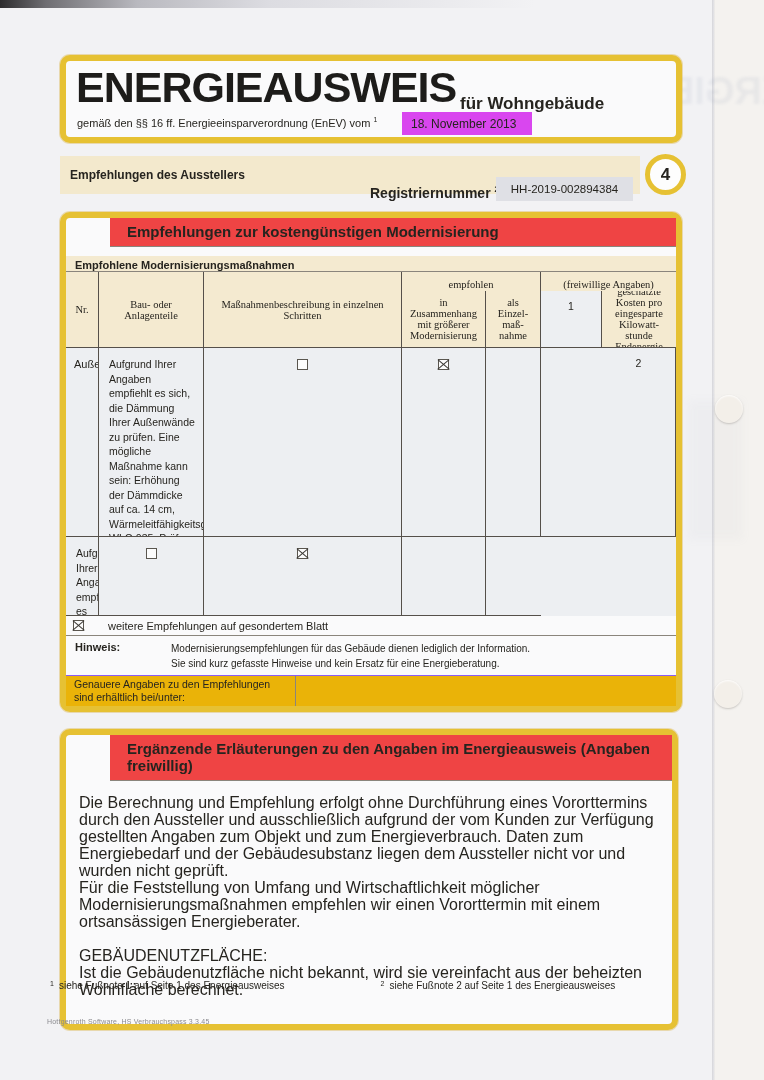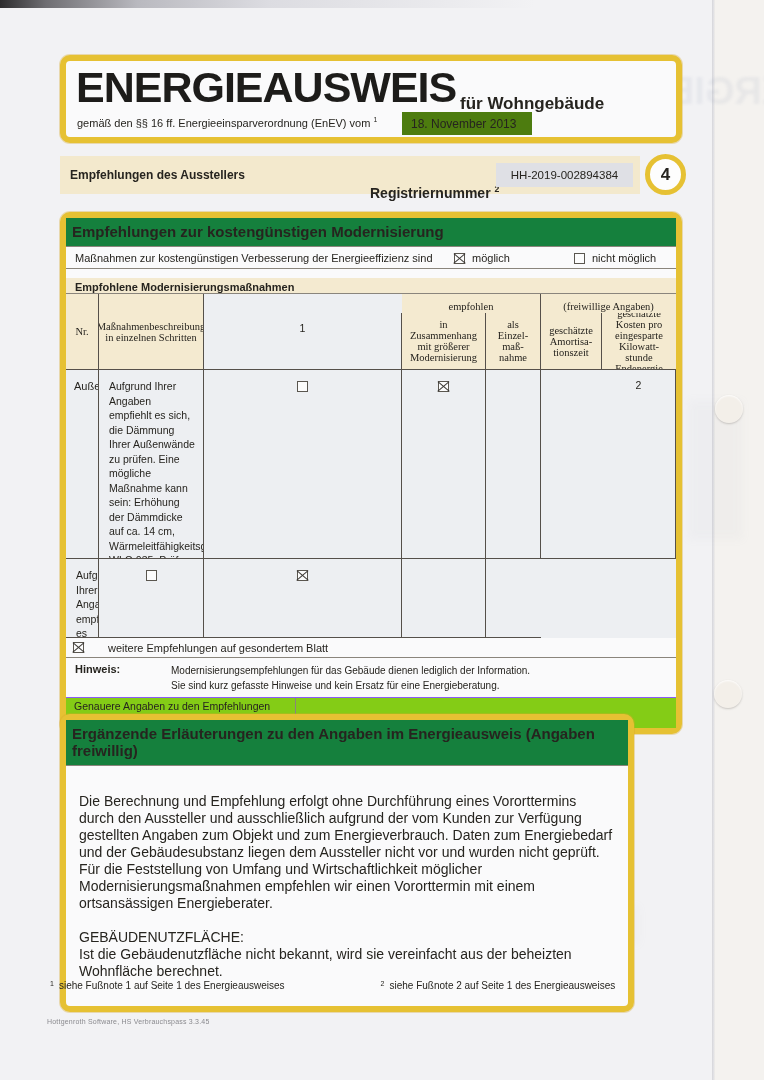--- a/index.html
+++ b/index.html
@@ -26,41 +26,41 @@
   .bleed-title{left:640px;top:70px;font-size:38px;width:200px;overflow:hidden;}
   .smudge{position:absolute;background:#9aa0ac;opacity:.05;filter:blur(4px);pointer-events:none;}
 
   sup{font-size:.62em;vertical-align:super;}
 
   
   .ybox{position:absolute;border:6px solid #e6c133;border-radius:10px;background:#fafafb;
     box-shadow:0 0 0 1px rgba(214,170,40,.35);}
   .ybox-header{left:60px;top:55px;width:622px;height:88px;}
   .ybox-main{left:60px;top:212px;width:622px;}
-  .ybox-notes{left:60px;top:714px;width:574px;}
+  .ybox-notes{left:60px;top:729px;width:618px;}
 
   
   .doc-title{position:absolute;left:10px;top:2px;font-size:43px;font-weight:bold;letter-spacing:-1px;color:#1d1c1a;}
   .doc-subtitle{position:absolute;left:394px;top:33px;font-size:17px;font-weight:bold;}
   .doc-reg{position:absolute;left:11px;top:55px;font-size:11px;}
-  .doc-date{position:absolute;left:336px;top:51px;width:130px;height:23px;background:#4d7c0f;
+  .doc-date{position:absolute;left:336px;top:51px;width:130px;height:23px;background:#d946ef;
     font-size:12px;display:flex;align-items:center;padding-left:9px;}
 
   
   .meta-band{position:absolute;left:60px;top:156px;width:580px;height:38px;background:#f3e9cd;text-decoration:underline;}
   .meta-label{position:absolute;left:10px;top:12px;font-size:12px;font-weight:bold;}
   .meta-reg-label{position:absolute;left:310px;top:28px;font-size:14px;font-weight:bold;}
-  .meta-reg-value{position:absolute;left:436px;top:7px;width:137px;height:24px;background:#dfe0e5;
+  .meta-reg-value{position:absolute;left:436px;top:21px;width:137px;height:24px;background:#dfe0e5;
     font-size:11.5px;display:flex;align-items:center;justify-content:center;}
   .page-circle{position:absolute;left:645px;top:154px;width:41px;height:41px;border-radius:50%;
     border:5px solid #e6c133;background:#fdfdfd;display:flex;align-items:center;justify-content:center;
     font-size:17px;font-weight:bold;}
 
   
-  .band-title{background:#15803d;font-weight:bold;font-size:15px;padding:5px 6px 6px;border-bottom:1px solid #8a857c;}
+  .band-title{background:#ef4444;font-weight:bold;font-size:15px;padding:5px 17px 6px;border-bottom:1px solid #8a857c;margin-left:44px;}
   .band-sub{background:#f4ead0;font-weight:bold;font-size:11px;padding:3px 9px 0;border-bottom:1px solid #8a857c;margin-top:9px;}
 
   
   .statement-row{position:relative;height:22px;border-bottom:1px solid #8a857c;background:#fafafb;
     font-size:11px;display:flex;align-items:center;padding-left:9px;}
   .cb-group{position:absolute;display:flex;align-items:center;gap:7px;font-size:11px;}
   .cbg-1{left:388px;top:5px;} .cbg-2{left:508px;top:5px;}
 
   
   .cb{width:11px;height:11px;border:1px solid #5a564f;background:#fcfcfc;position:relative;flex:0 0 auto;display:inline-block;}
@@ -83,27 +83,27 @@
   .cell.desc{padding:9px 8px 4px 10px;font-size:10.5px;line-height:14.5px;}
   .cell.chk{display:flex;justify-content:center;padding-top:11px;}
   .cell.last{border-right:none;}
 
   
   .further-row{height:20px;display:flex;align-items:center;gap:24px;padding-left:7px;
     font-size:11px;border-bottom:1px solid #8a857c;background:#fafafb;}
   .hinweis-row{position:relative;height:40px;border-bottom:1px solid #8b5cf6;background:#fafafb;}
   .hinweis-label{position:absolute;left:9px;top:5px;font-size:11px;font-weight:bold;}
   .hinweis-text{position:absolute;left:105px;top:5px;font-size:10px;line-height:15px;width:480px;}
-  .source-row{display:flex;height:30px;background:#84cc16;}
+  .source-row{display:flex;height:30px;background:#eab308;}
   .source-left{width:230px;border-right:1px solid #8a857c;font-size:10.5px;line-height:13px;
     padding:2px 8px;}
   .source-right{flex:1;font-size:10.5px;padding:2px 8px;}
 
   
-  .notes-body{padding:13px 13px 26px 13px;font-size:14px;line-height:17px;margin-top:14px;}
+  .notes-body{padding:13px 13px 26px 13px;font-size:16px;line-height:17px;}
   .notes-gap{height:17px;}
 
   
   .footnotes{position:absolute;left:50px;top:980px;width:640px;font-size:10px;display:flex;}
   .fn{display:flex;gap:5px;}
   .fn-2{margin-left:96px;}
   .fn sup{font-size:7px;}
   .software-credit{position:absolute;left:47px;top:1018px;font-size:7px;color:#8a8a8e;letter-spacing:.2px;}
 </style>
 </head>
@@ -132,45 +132,34 @@
   <div class="meta-reg-label">
     <span>Registriernummer</span>&nbsp;<sup>2</sup>
   </div>
   <div class="meta-reg-value">HH-2019-002894384</div>
 </div>
 <div class="page-circle">4</div>
 
 <div class="ybox ybox-main">
   <div class="band-title">Empfehlungen zur kostengünstigen Modernisierung</div>
 
-  <div class="statement-row">
-    <span>Maßnahmen zur kostengünstigen Verbesserung der Energieeffizienz sind</span>
-    <span class="cb-group cbg-1">
-      <span class="cb checked"></span>
-      <span>möglich</span>
-    </span>
-    <span class="cb-group cbg-2">
-      <span class="cb"></span>
-      <span>nicht möglich</span>
-    </span>
-  </div>
 
   <div class="band-sub">Empfohlene Modernisierungsmaßnahmen</div>
 
   <div class="tbl">
 
     <div class="cell hdr span2 first">Nr.</div>
+    <div class="cell hdr span2">Bau- oder Anlagenteile</div>
     <div class="cell hdr span2">Maßnahmenbeschreibung in einzelnen Schritten</div>
 
     <div class="cell hdr group" style="grid-column:4 / 6;">empfohlen</div>
     <div class="cell hdr group last" style="grid-column:6 / 8;">(freiwillige Angaben)</div>
 
     <div class="cell hdr subhdr" style="grid-column:4;grid-row:2;">in Zusammenhang mit größerer Modernisierung</div>
     <div class="cell hdr subhdr" style="grid-column:5;grid-row:2;">als Einzel- maß- nahme</div>
-    <div class="cell hdr subhdr" style="grid-column:6;grid-row:2;">geschätzte Amortisa- tionszeit</div>
     <div class="cell hdr subhdr last" style="grid-column:7;grid-row:2;">geschätzte Kosten pro eingesparte Kilowatt- stunde Endenergie</div>
 
     <div class="cell body nr first">1</div>
     <div class="cell body part">Außenwand</div>
     <div class="cell body desc">Aufgrund Ihrer Angaben empfiehlt es sich, die Dämmung Ihrer Außenwände zu prüfen. Eine mögliche Maßnahme kann sein: Erhöhung der Dämmdicke auf ca. 14 cm, Wärmeleitfähigkeitsgruppe WLG 035. Prüfen Sie bitte auch, ob je nach baulicher Situation (Fachwerkhäuser, Klinkerfassaden, 2-schalige Fassaden, denkmalsgeschützte Häuser mit Stuckfassaden, etc.) diese Maßnahme sinnvoll bzw. umsetzbar ist.</div>
     <div class="cell body chk">
       <span class="cb"></span>
     </div>
     <div class="cell body chk">
       <span class="cb checked"></span>

